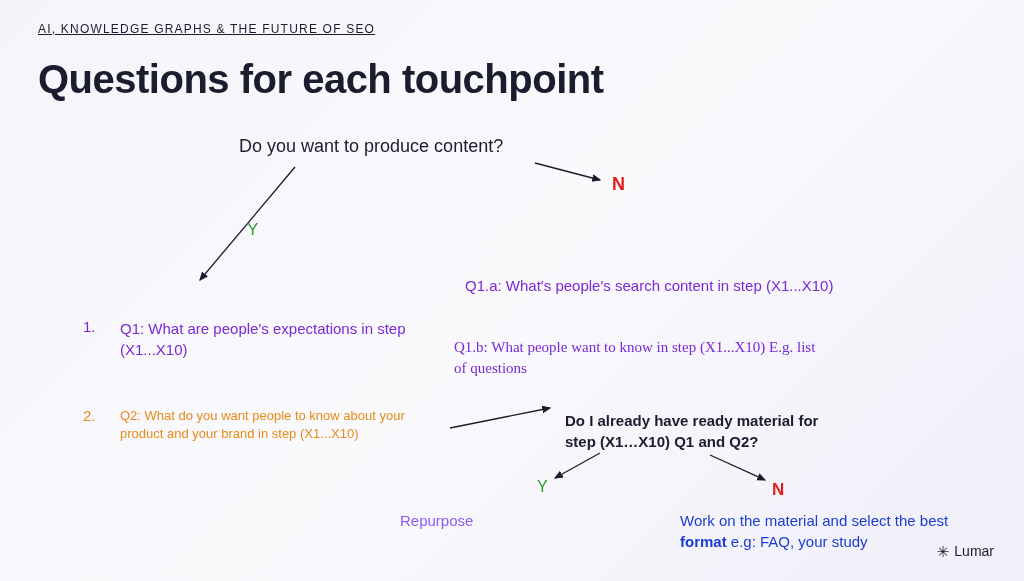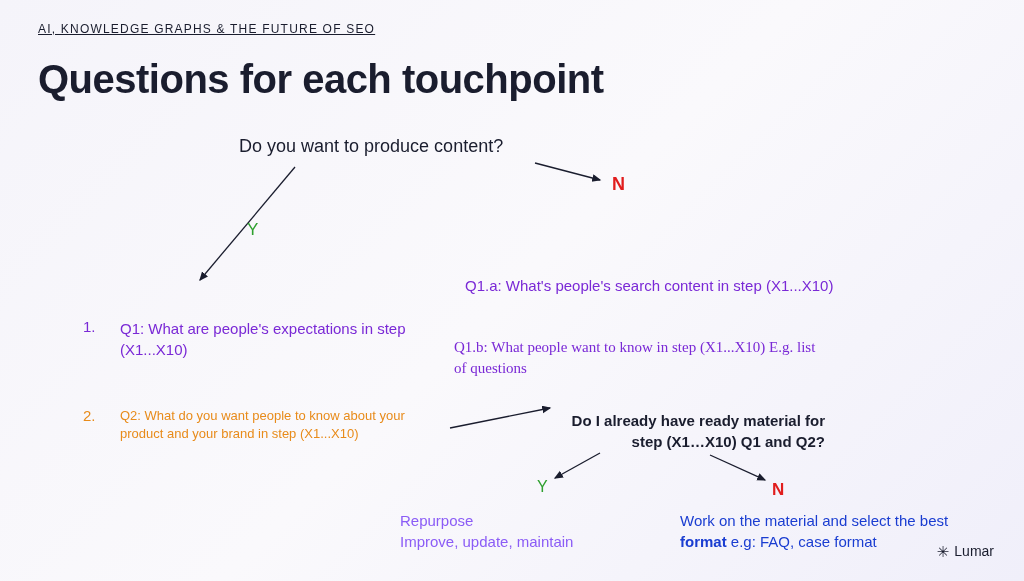--- a/index.html
+++ b/index.html
@@ -104,21 +104,20 @@
     }
     .question-sub {
       position: absolute;
       top: 410px;
       left: 565px;
       font-size: 15px;
       color: #1a1d2e;
       font-weight: 700;
       line-height: 1.4;
       width: 260px;
-      text-align: right;
     }
     .y-bottom {
       position: absolute;
       top: 478px;
       left: 537px;
       font-size: 16px;
       color: #2fa02f;
       font-weight: 500;
     }
     .n-bottom {
@@ -232,23 +231,22 @@
     </marker>
   </defs>
   <line x1="5" y1="5" x2="60" y2="30" stroke="#1a1d2e" stroke-width="1.3" marker-end="url(#ah5)"></line>
 </svg>
 
 <div class="y-bottom">Y</div>
 <div class="n-bottom">N</div>
 
 <div class="repurpose">
   <span>Repurpose</span><br>
-  <span>Improve, update, maintain</span>
 </div>
 
 <div class="work-material">
-  <span>Work on the material and select the best </span><span class="fmt">format</span><span> e.g: FAQ, case format</span>
+  <span>Work on the material and select the best </span><span class="fmt">format</span><span> e.g: FAQ, your study</span>
 </div>
 
 <div class="logo">
   <span class="logo-icon">✳</span>
   <span>Lumar</span>
 </div>
 
 </body></html>

